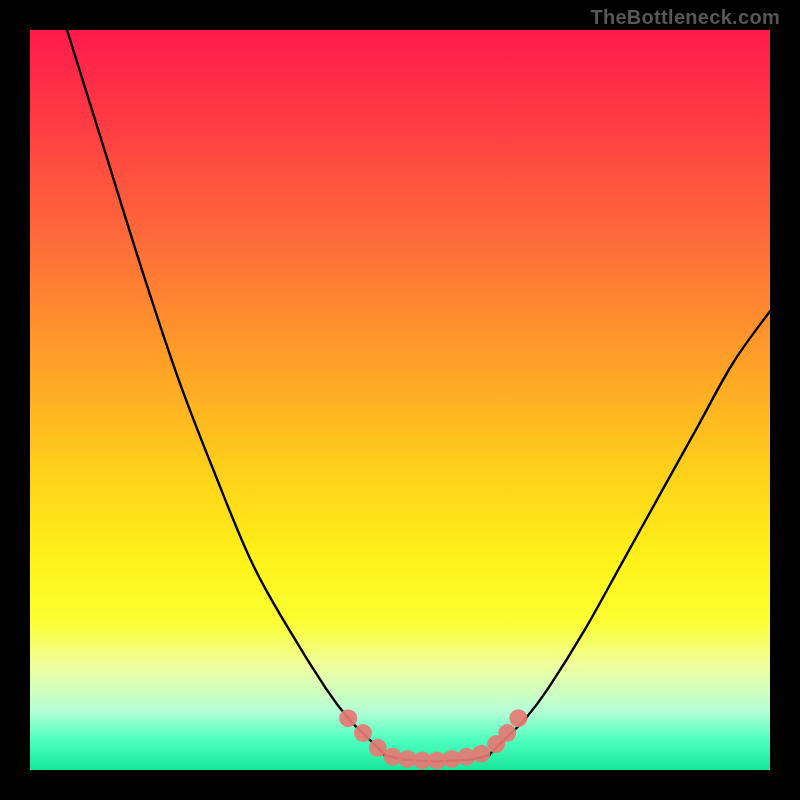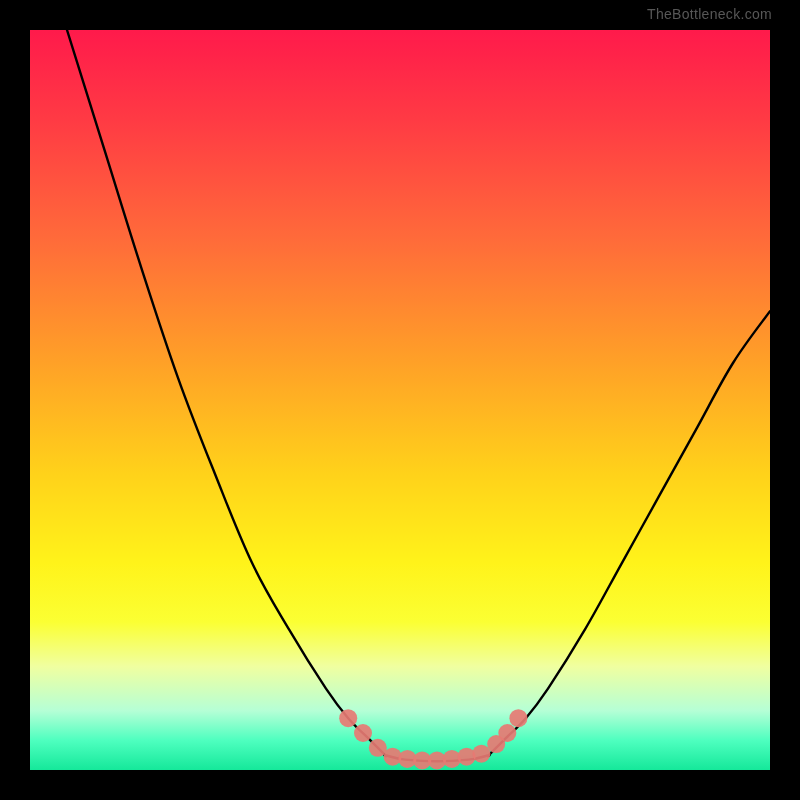--- a/index.html
+++ b/index.html
@@ -44,23 +44,23 @@
       #15e89a 100%
     );
   }
   .svg-curves {
     position: absolute;
     inset: 0;
   }
   .watermark {
     position: absolute;
     top: 6px;
-    right: 28px;
-    font-size: 14px;
-    font-weight: 400;
+    right: 20px;
+    font-size: 20px;
+    font-weight: 700;
     color: #575757;
     letter-spacing: 0.3px;
     user-select: none;
   }
 </style>
 </head>
 <body>
 
 <div class="frame">
 

